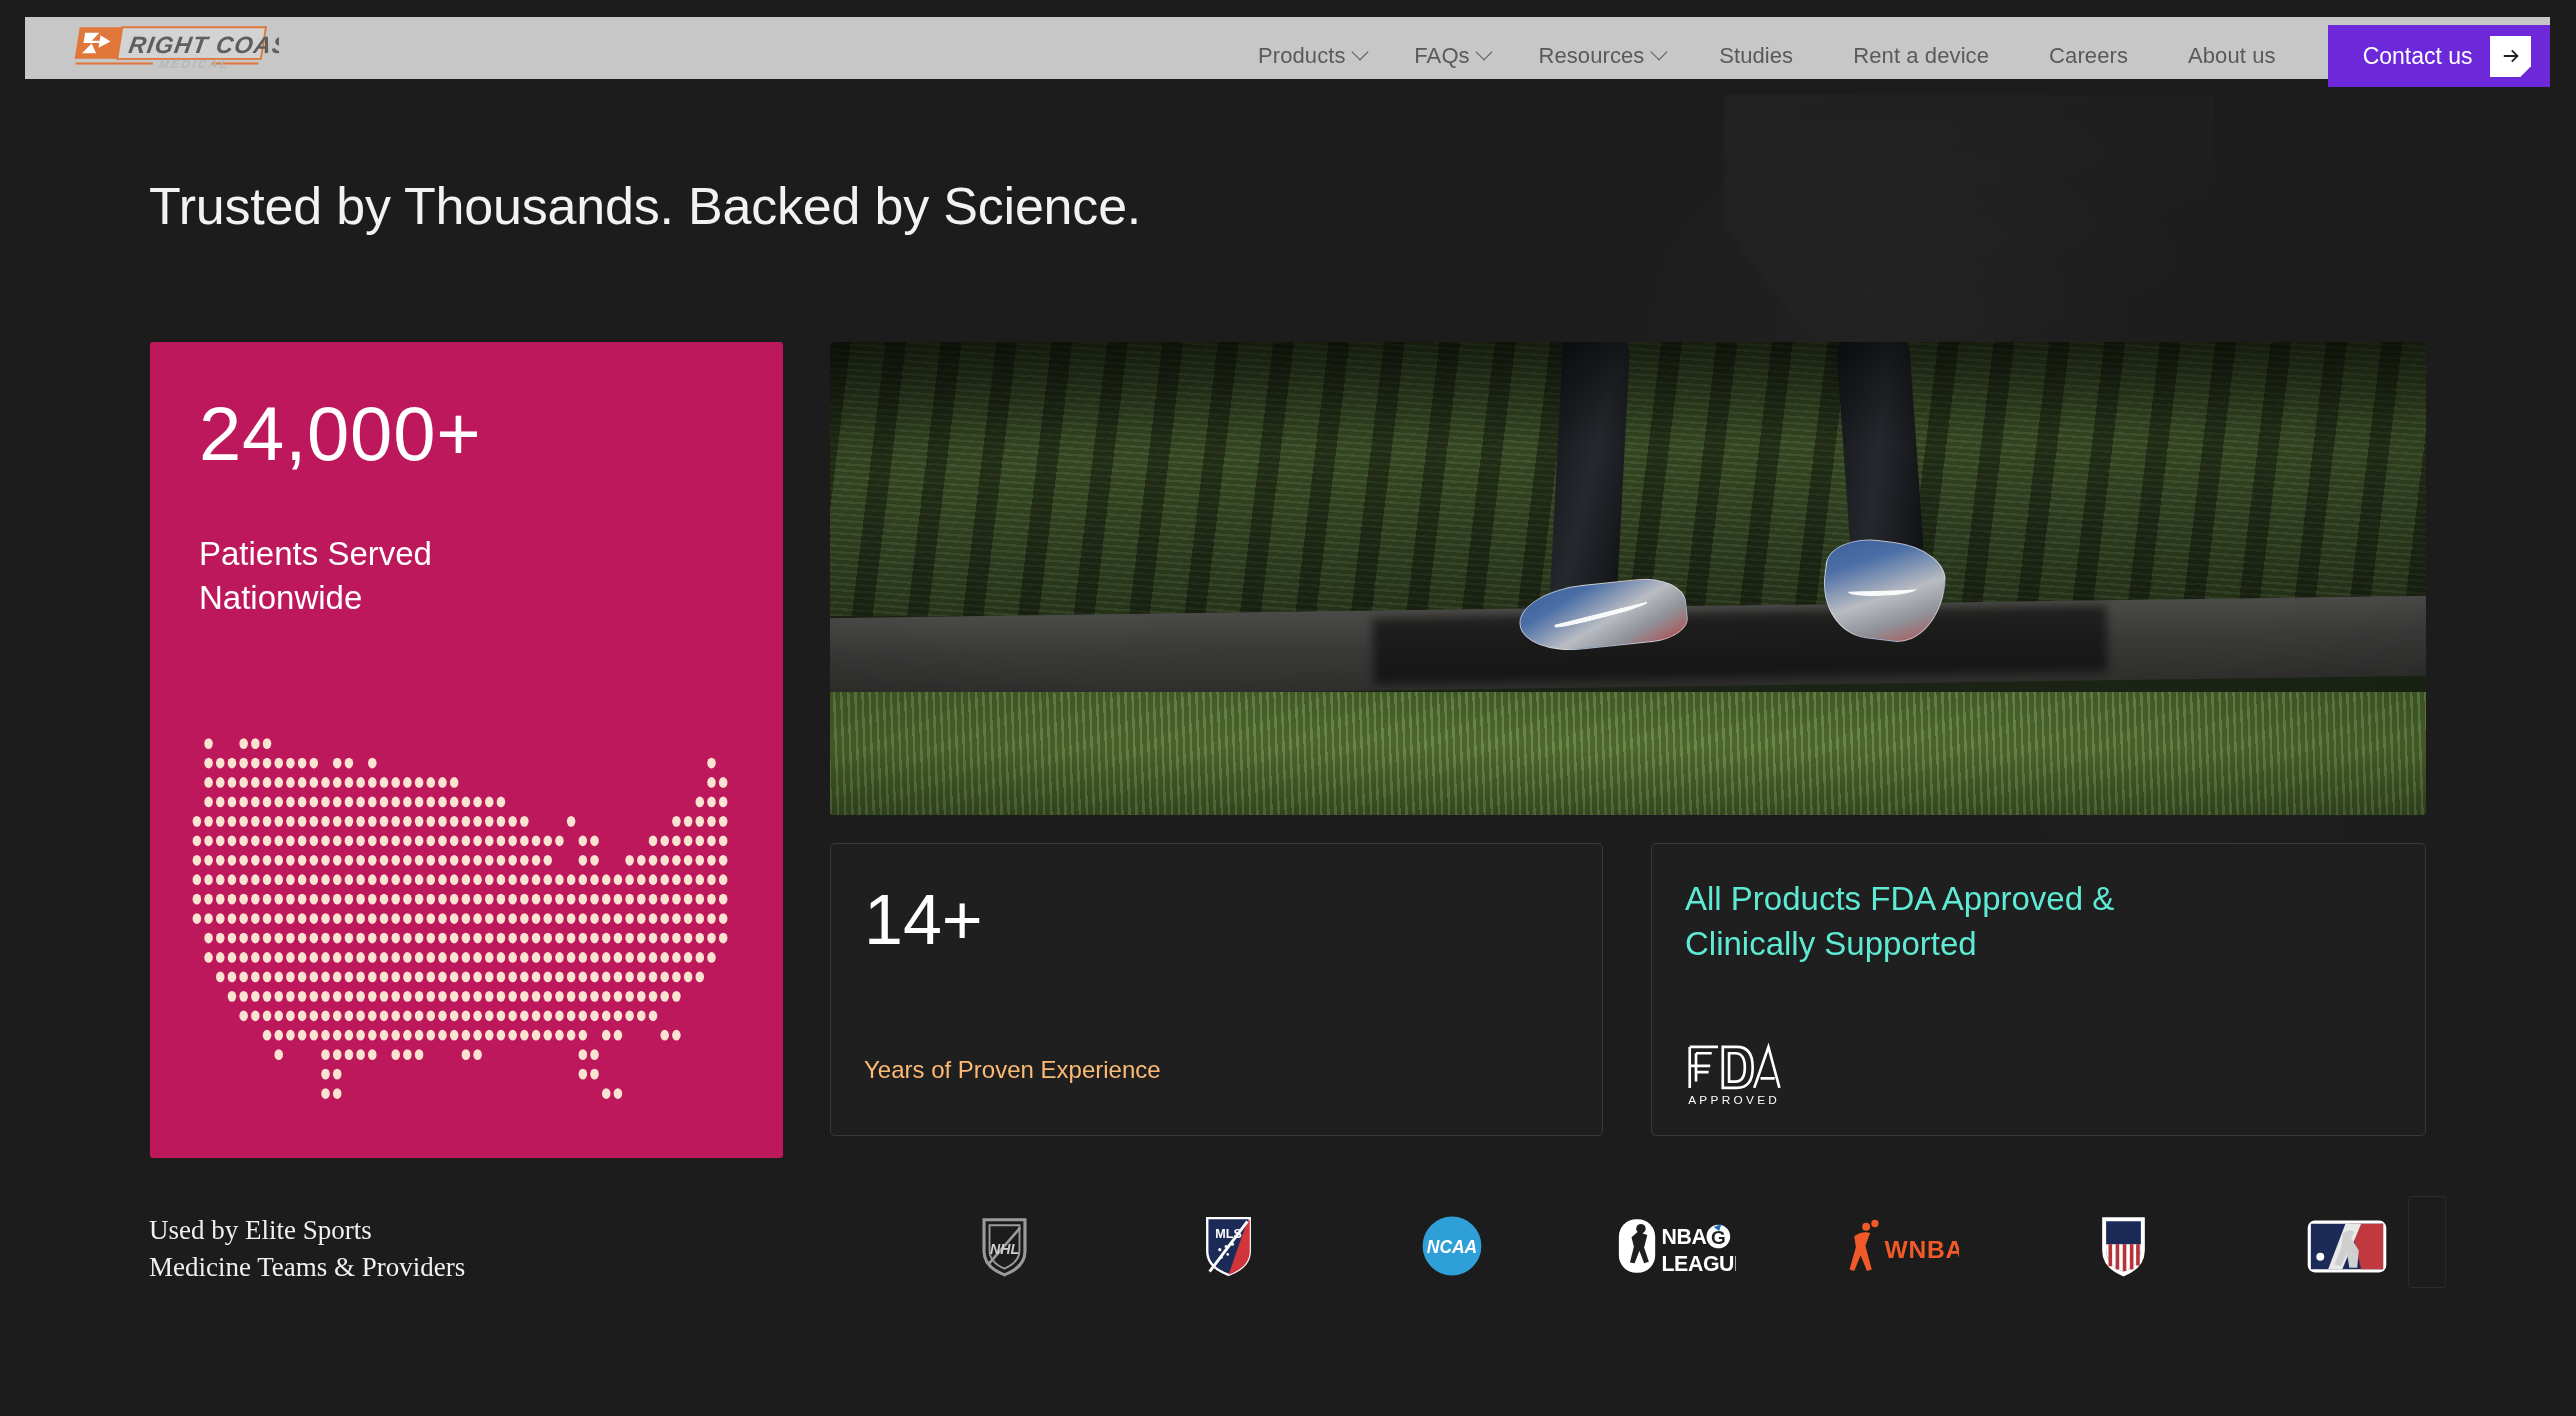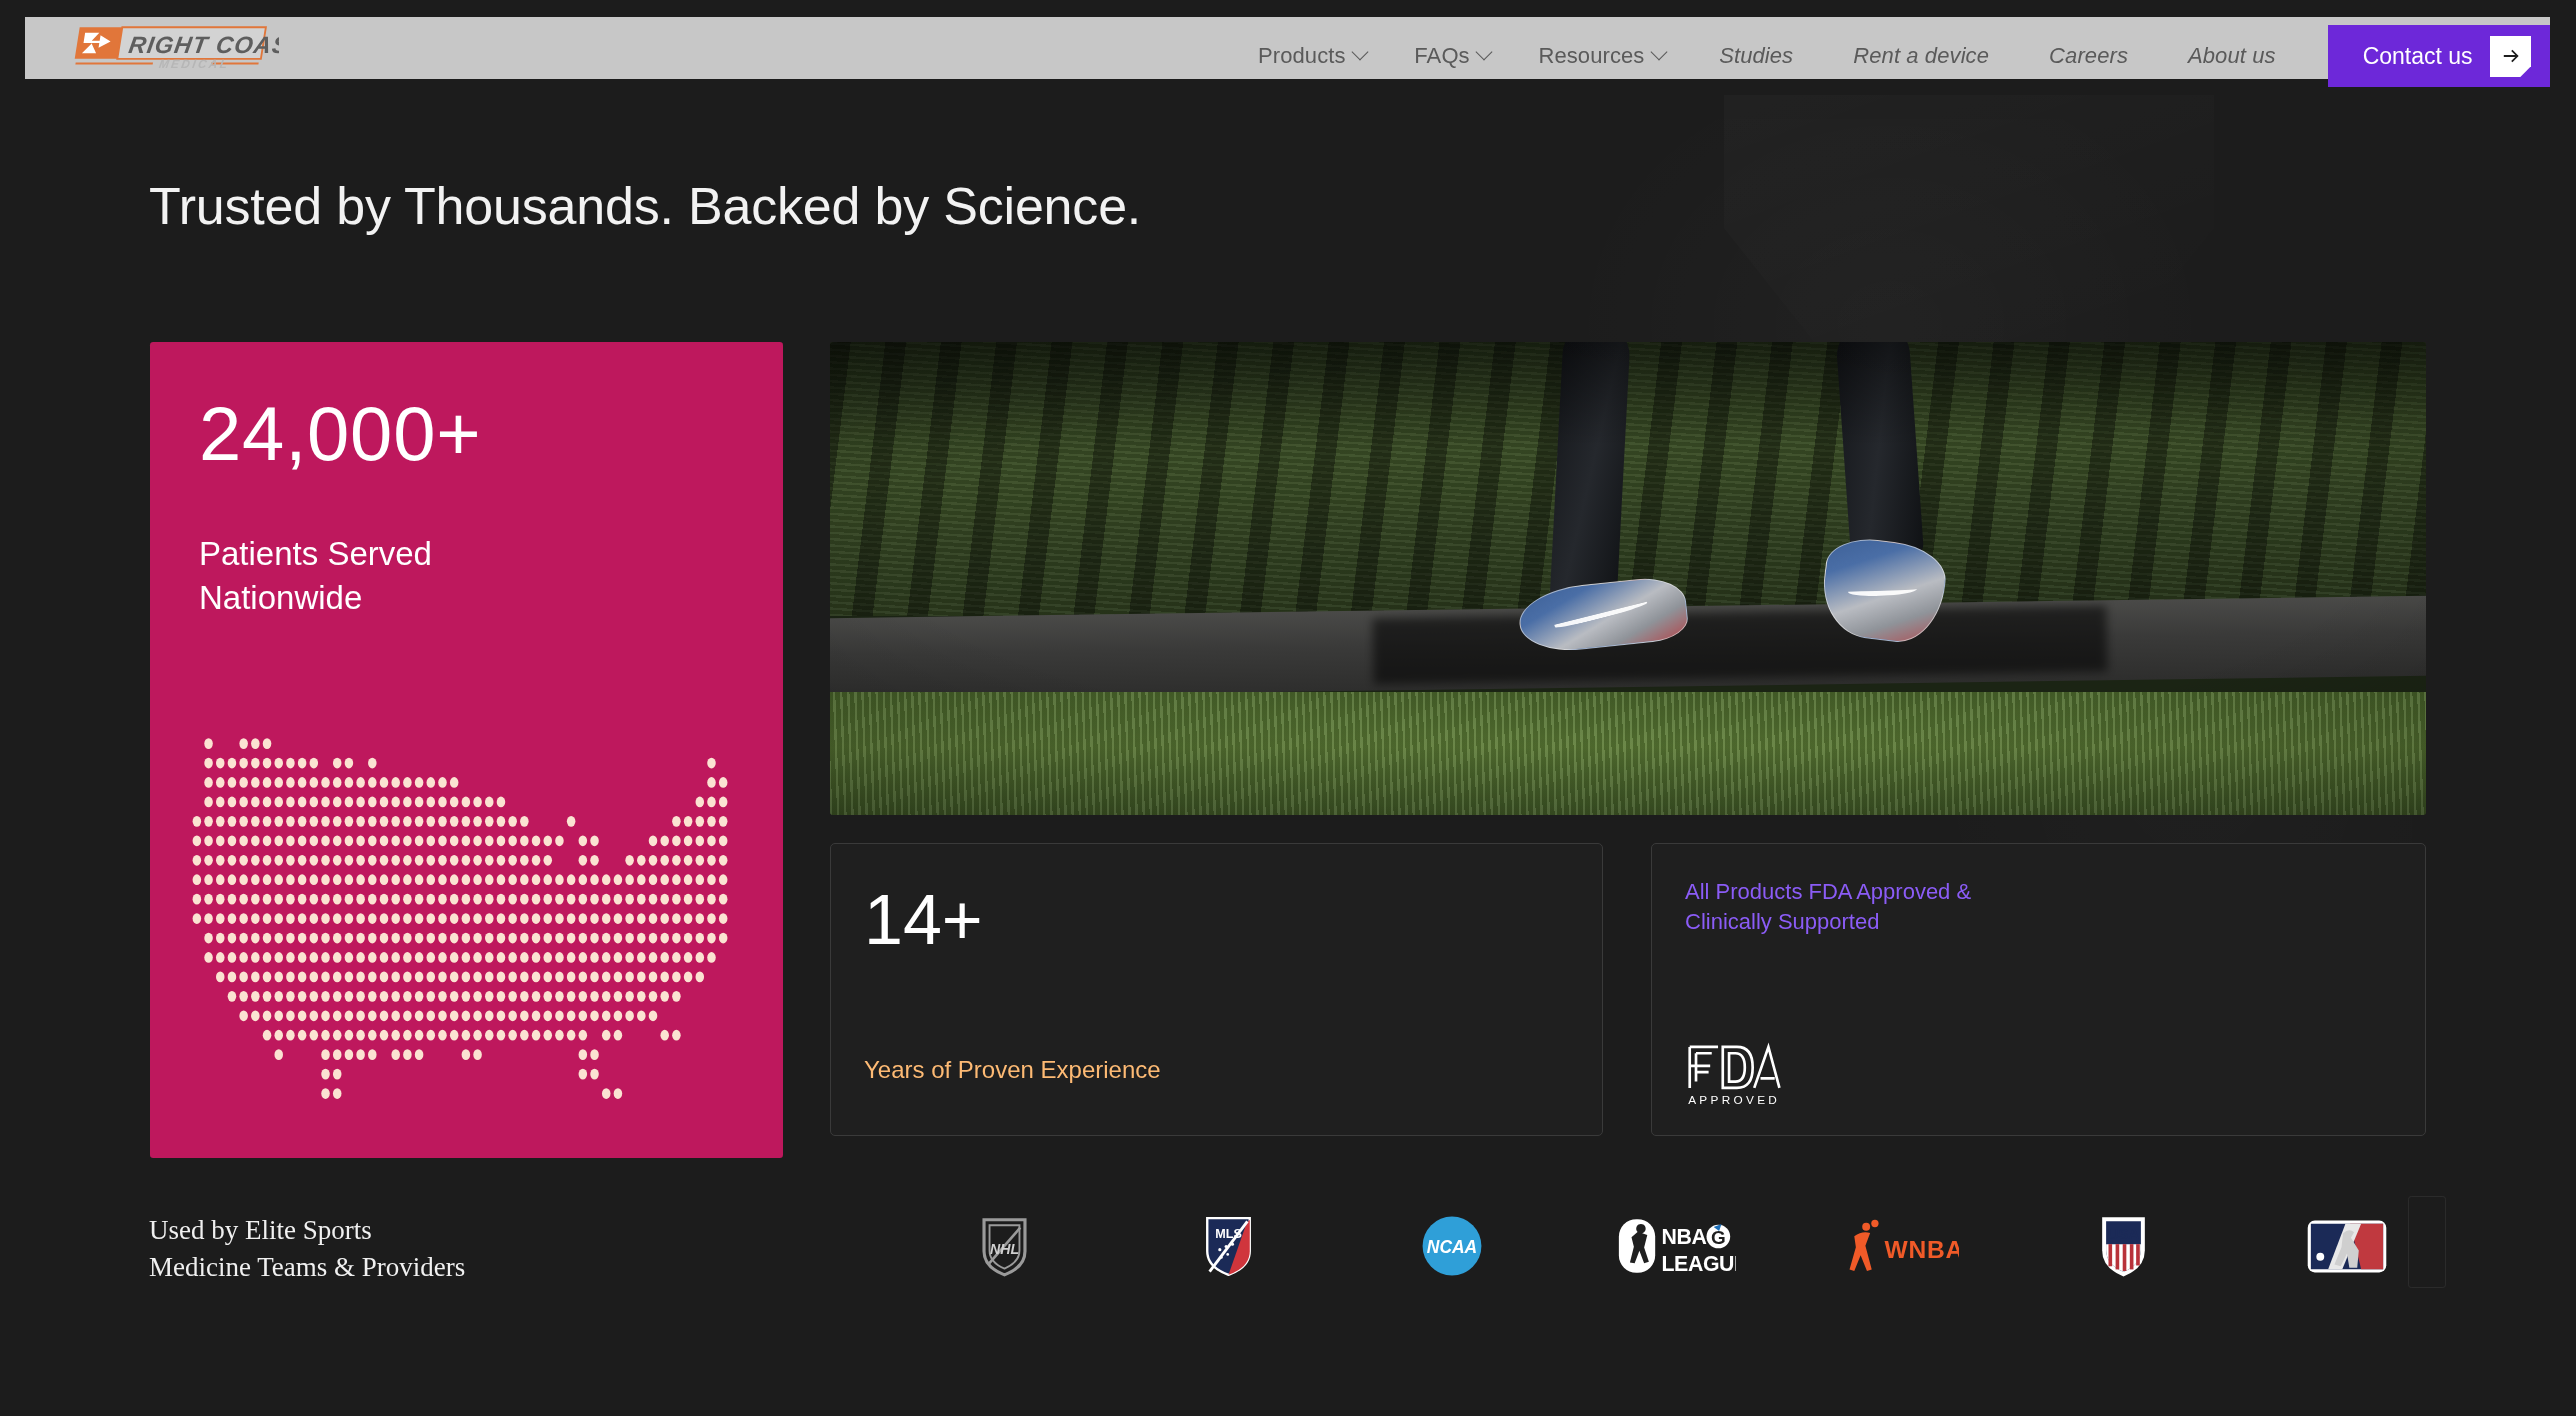--- a/index.html
+++ b/index.html
@@ -74,21 +74,21 @@
     align-items: center;
     gap: 8.7px;
     color: #5a5a5a;
     font-size: 22px;
     font-weight: 400;
     letter-spacing: 0.1px;
     padding: 0 24px;
     cursor: pointer;
     white-space: nowrap;
   }
-  .nav-item.wide { padding: 0 30px; font-style: italic; }
+  .nav-item.wide { padding: 0 30px; }
 
   .chev {
     display: inline-block;
     width: 12px;
     height: 12px;
     border-right: 1.9px solid #5a5a5a;
     border-bottom: 1.9px solid #5a5a5a;
     transform: translateY(-4px) rotate(45deg);
   }
 
@@ -266,21 +266,21 @@
   .years-num {
     position: absolute; top: 41px; left: 33px;
     color: #ffffff; font-size: 70px; font-weight: 400; line-height: 1;
   }
   .years-label {
     position: absolute; top: 212px; left: 33px;
     color: #fdba74; font-size: 24px; font-weight: 400;
   }
   .fda-title {
     position: absolute; top: 33px; left: 33px;
-    color: #8b5cf6; font-size: 22px; font-weight: 400; line-height: 1.35;
+    color: #5eead4; font-size: 33px; font-weight: 400; line-height: 1.35;
     width: 680px;
   }
   .fda-logo { position: absolute; top: 198px; left: 33px; }
 
   
   .strip-label {
     position: absolute;
     top: 1212px;
     left: 149px;
     color: #f0f0f0;

